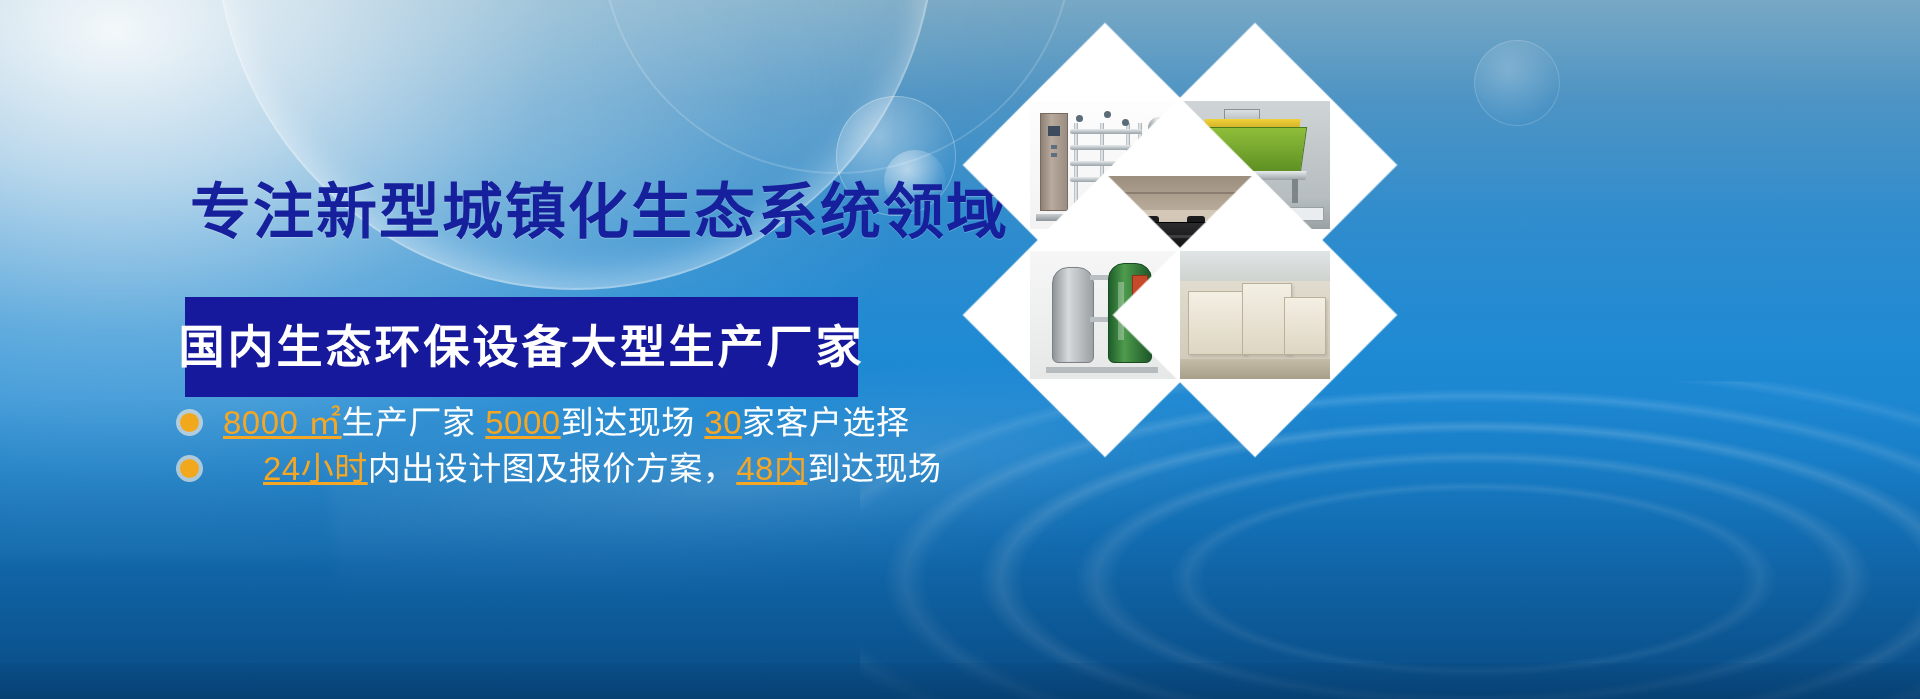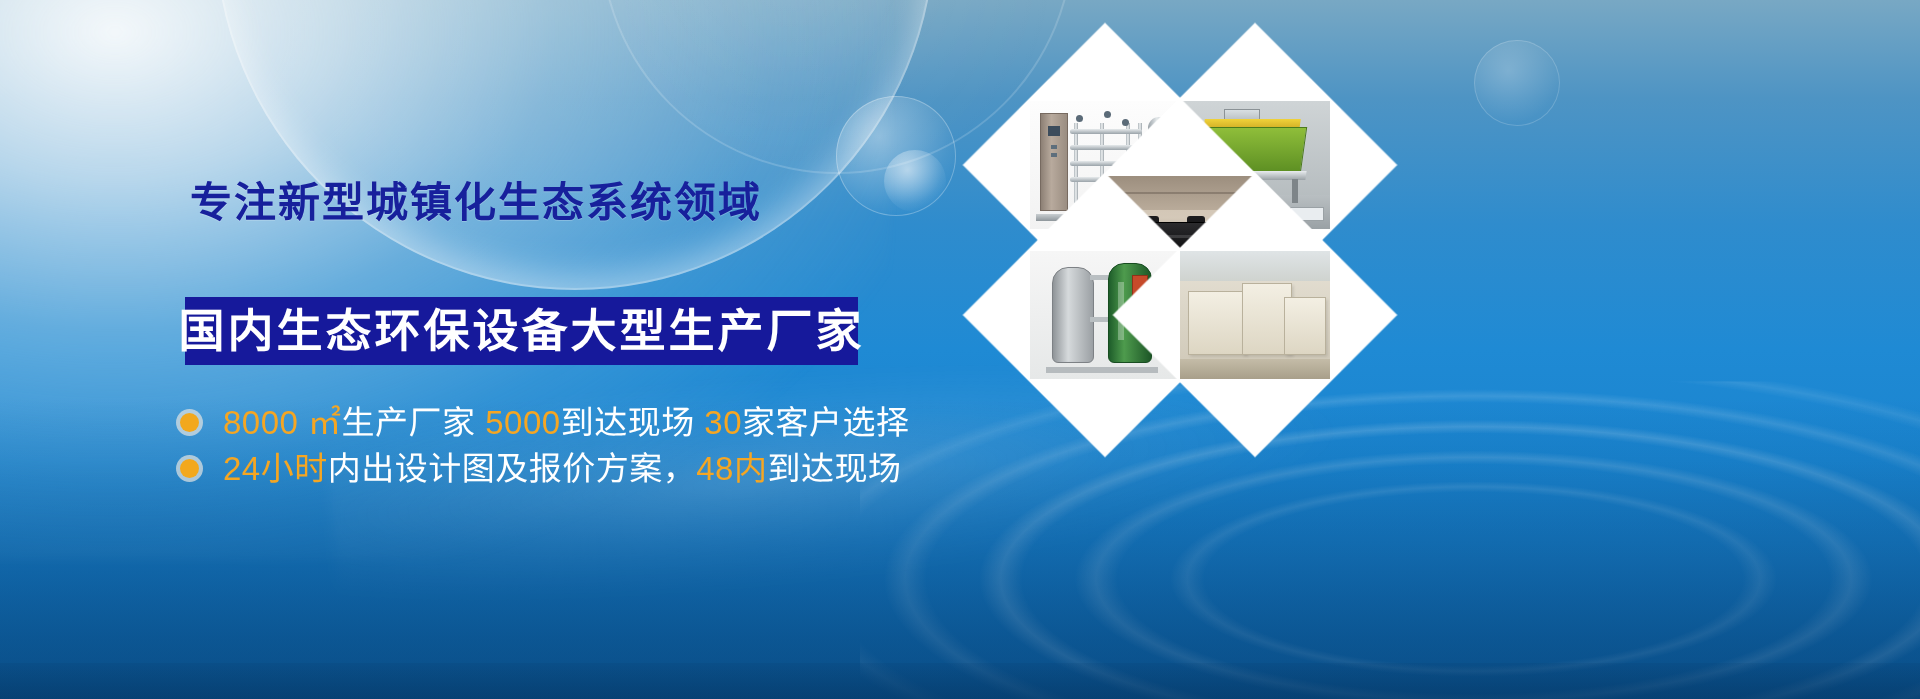--- a/index.html
+++ b/index.html
@@ -96,63 +96,63 @@
     position:absolute;left:0;right:0;bottom:0;height:36px;
     background:linear-gradient(180deg,rgba(6,62,112,.18),rgba(5,55,100,.55));
   }
 
   
   .text-col{
     position:absolute;left:0;top:0;width:920px;height:699px;
   }
   .headline{
     position:absolute;left:190px;top:182px;
-    font-size:42px;line-height:1;
+    font-size:61px;line-height:1;
     font-weight:700;
     letter-spacing:2px;
     color:#17209c;
     white-space:nowrap;
     text-shadow:0 1px 0 rgba(255,255,255,.22);
   }
   .subhead{
     position:absolute;left:196px;top:246px;
     font-size:33px;line-height:1;
     color:#1d2bb4;
     letter-spacing:3.0px;
     white-space:nowrap;
     font-weight:400;
   }
   .navy-box{
     position:absolute;left:185px;top:297px;
-    width:673px;height:68px;
+    width:673px;height:100px;
     background:#16199b;
     display:flex;align-items:center;justify-content:center;
   }
   .navy-box-text{
     font-size:46px;font-weight:700;color:#ffffff;
     letter-spacing:3px;white-space:nowrap;line-height:1;
   }
   .feature{
     position:absolute;left:180px;
     display:flex;align-items:center;
     white-space:nowrap;
     line-height:1;
   }
   .feature.f1{top:406px;}
-  .feature.f2{top:452px;}
+  .feature.f2{top:452px;gap:40px;}
   .bullet{
     width:19px;height:19px;border-radius:50%;
     background:#f2a81d;
     box-shadow:0 0 0 4px rgba(222,226,226,.72);
     margin-right:24px;flex:0 0 auto;
   }
   .feat-text{
     font-size:33px;color:#ffffff;font-weight:400;letter-spacing:.5px;
   }
-  .feat-text .hl{color:#f5a623;}
+  .feat-text .hl{color:#f5a623;text-decoration:underline;}
 
   
   .diamonds{
     position:absolute;left:905px;top:0;width:1015px;height:699px;
   }
   .dia{
     position:absolute;
     width:200px;height:200px;
     background:#ffffff;
     transform:rotate(45deg);

